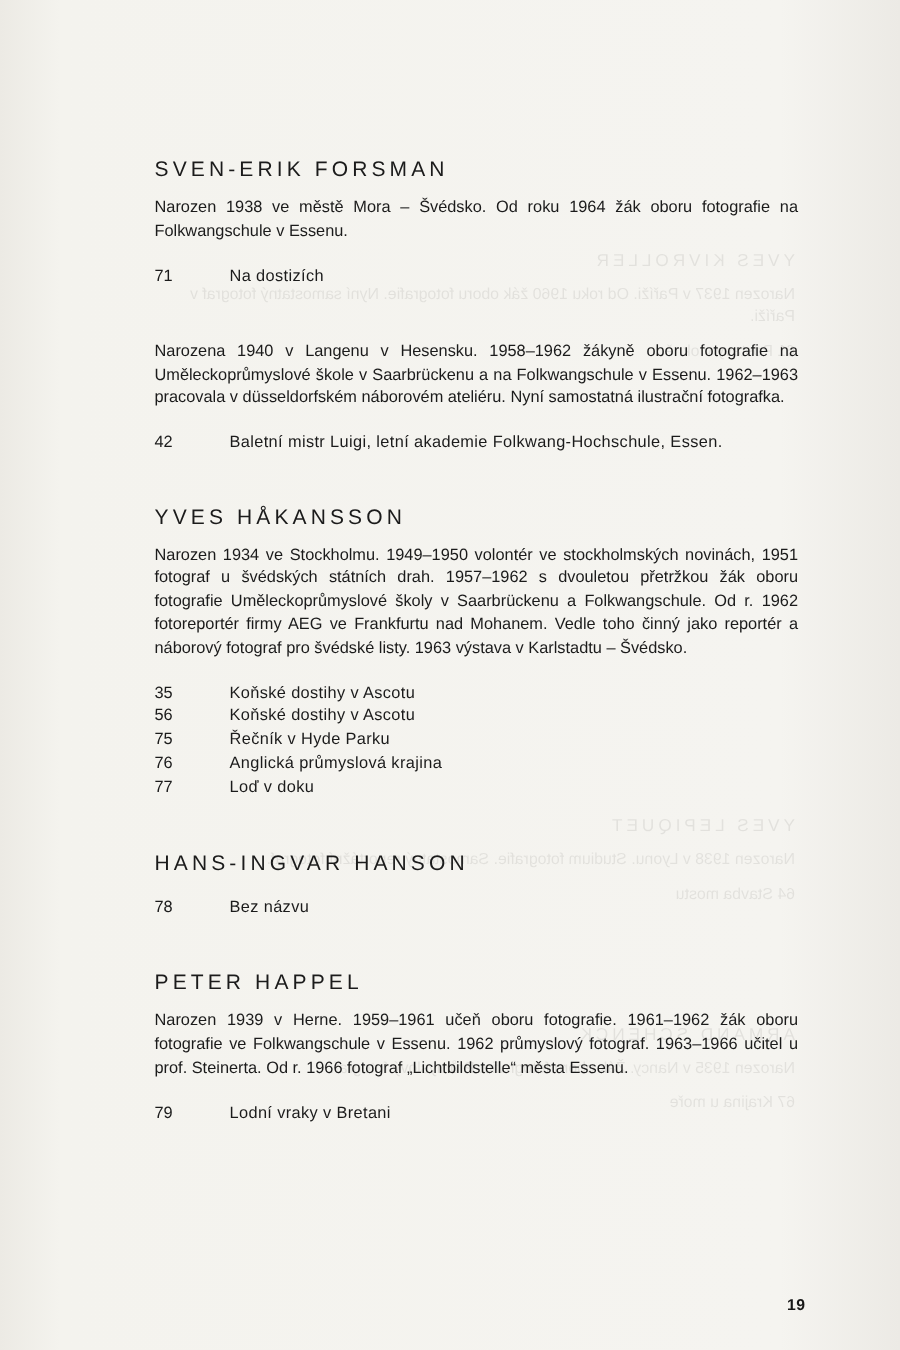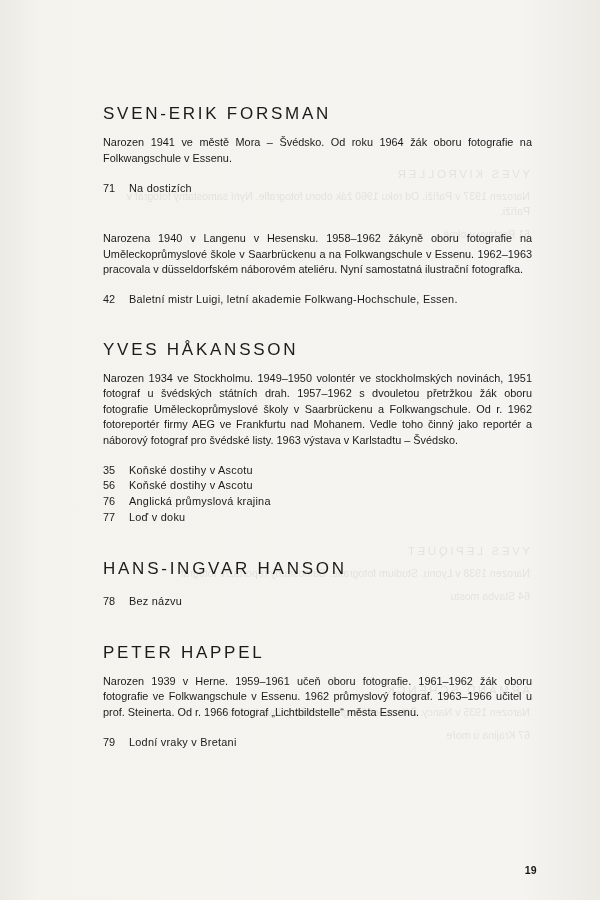--- a/index.html
+++ b/index.html
@@ -64,21 +64,21 @@
     font-size: 10.6px;
     line-height: 15.2px;
     margin: 0;
   }
 
   
   .entry {
     margin-bottom: 30px;
   }
   .entry-name {
-    font-size: 17px;
+    font-size: 14px;
     letter-spacing: 2.75px;
     font-weight: 400;
     color: #1b1b1b;
     margin: 0 0 11px 0;
     white-space: nowrap;
   }
   .entry-bio {
     font-size: 10.9px;
     line-height: 15.6px;
     margin: 0;
@@ -91,20 +91,21 @@
   .works {
     list-style: none;
     margin: 14px 0 0 0;
     padding: 0;
   }
   .work-row {
     display: flex;
     font-size: 10.9px;
     line-height: 15.8px;
     color: #1b1b1b;
+    gap: 24px;
   }
   .work-num {
     width: 26px;
     flex: 0 0 26px;
   }
   .work-title {
     letter-spacing: 0.25px;
   }
 
   
@@ -149,21 +150,21 @@
     <p class="bleed-h">ARMAND SCHENCK</p>
     <p class="bleed-p">Narozen 1935 v Nancy. Žák oboru fotografie. Průmyslový fotograf.</p>
     <p class="bleed-li">67   Krajina u moře</p>
   </div>
 </div>
 
 <div id="page">
 
   <section class="entry" id="entry-forsman">
     <h2 class="entry-name">SVEN-ERIK FORSMAN</h2>
-    <p class="entry-bio">Narozen 1941 ve městě Mora – Švédsko. Od roku 1964 žák oboru fotografie na Folkwangschule v Essenu.</p>
+    <p class="entry-bio">Narozen 1938 ve městě Mora – Švédsko. Od roku 1964 žák oboru fotografie na Folkwangschule v Essenu.</p>
     <ul class="works">
       <li class="work-row">
         <span class="work-num">71</span>
         <span class="work-title">Na dostizích</span>
       </li>
     </ul>
   </section>
 
   <section class="entry" id="entry-gercke">
     <p class="entry-bio">Narozena 1940 v Langenu v Hesensku. 1958–1962 žákyně oboru fotografie na Uměleckoprůmyslové škole v Saarbrückenu a na Folkwangschule v Essenu. 1962–1963 pracovala v düsseldorfském náborovém ateliéru. Nyní samostatná ilustrační fotografka.</p>
@@ -181,20 +182,24 @@
     <ul class="works">
       <li class="work-row">
         <span class="work-num">35</span>
         <span class="work-title">Koňské dostihy v Ascotu</span>
       </li>
       <li class="work-row">
         <span class="work-num">56</span>
         <span class="work-title">Koňské dostihy v Ascotu</span>
       </li>
       <li class="work-row">
+        <span class="work-num">75</span>
+        <span class="work-title">Řečník v Hyde Parku</span>
+      </li>
+      <li class="work-row">
         <span class="work-num">76</span>
         <span class="work-title">Anglická průmyslová krajina</span>
       </li>
       <li class="work-row">
         <span class="work-num">77</span>
         <span class="work-title">Loď v doku</span>
       </li>
     </ul>
   </section>
 

